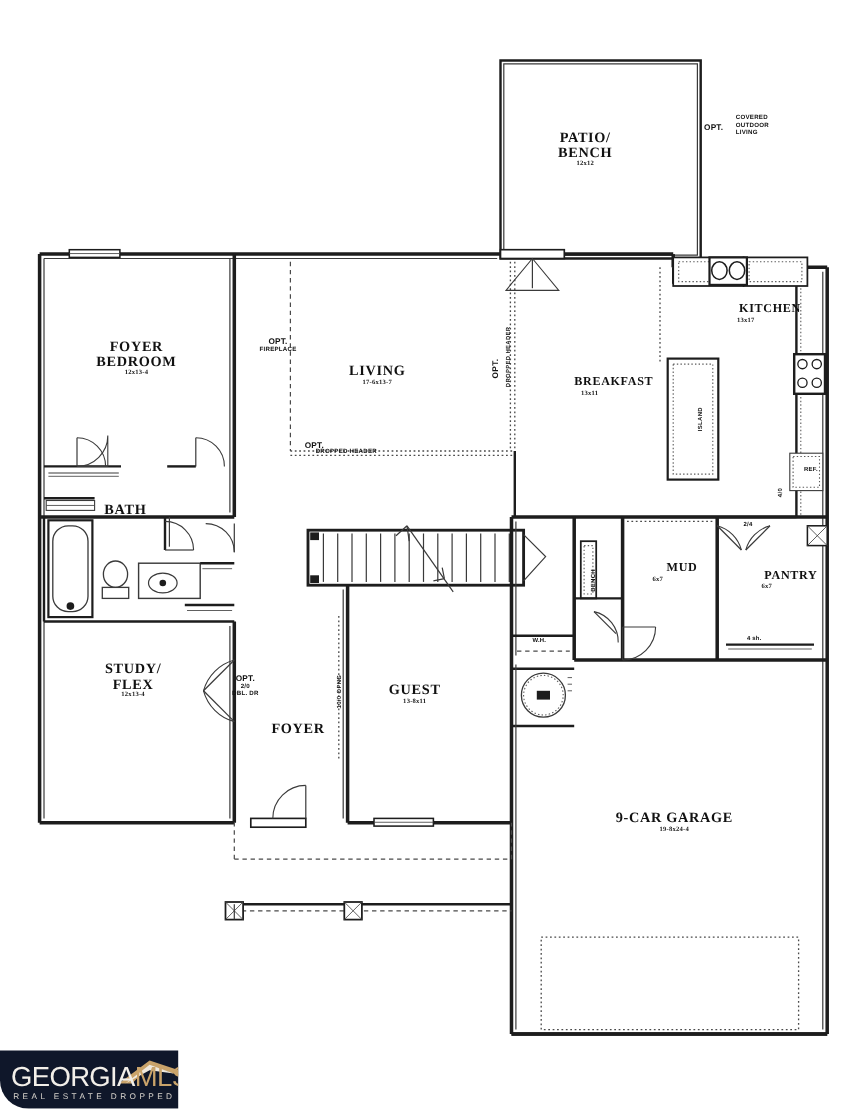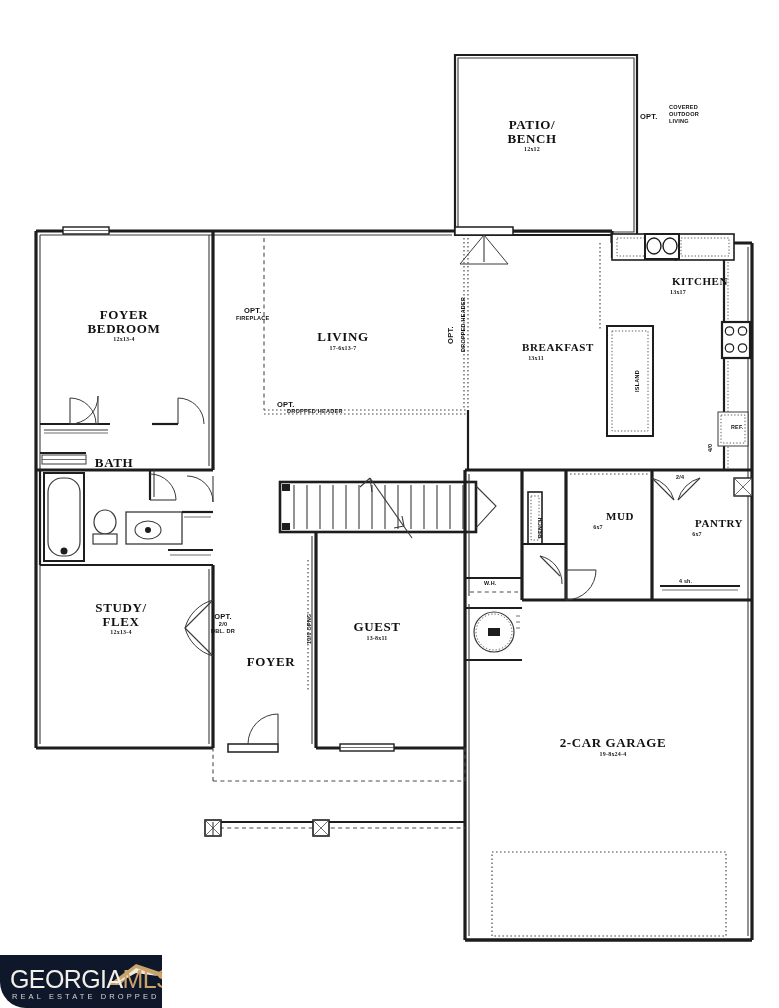--- a/index.html
+++ b/index.html
@@ -529,21 +529,21 @@
 
   <div class="tiny" style="left:484px; top:580px;">
     <span>W.H.</span>
   </div>
 
   <div class="vert rot" style="left:707px; top:452px;">
     <span>4/0</span>
   </div>
 
   <div class="lbl" style="left:613px; top:736px;">
-    <span class="rn">2-CAR GARAGE</span>
+    <span class="rn">9-CAR GARAGE</span>
     <span class="dim">19-8x24-4</span>
   </div>
 
   <div id="logo-bar">
     <div id="logo-inner">
       <svg class="logo-roof" width="74" height="24" viewBox="0 0 74 24">
         <path d="M2 23 L30 2 L72 16 L58 16 L30 7 L14 23 Z" fill="#c9a36a"></path>
         <path d="M8 23 L30 6 L52 14 L30 11 Z" fill="#efe9de"></path>
       </svg>
       <div class="logo-word">

